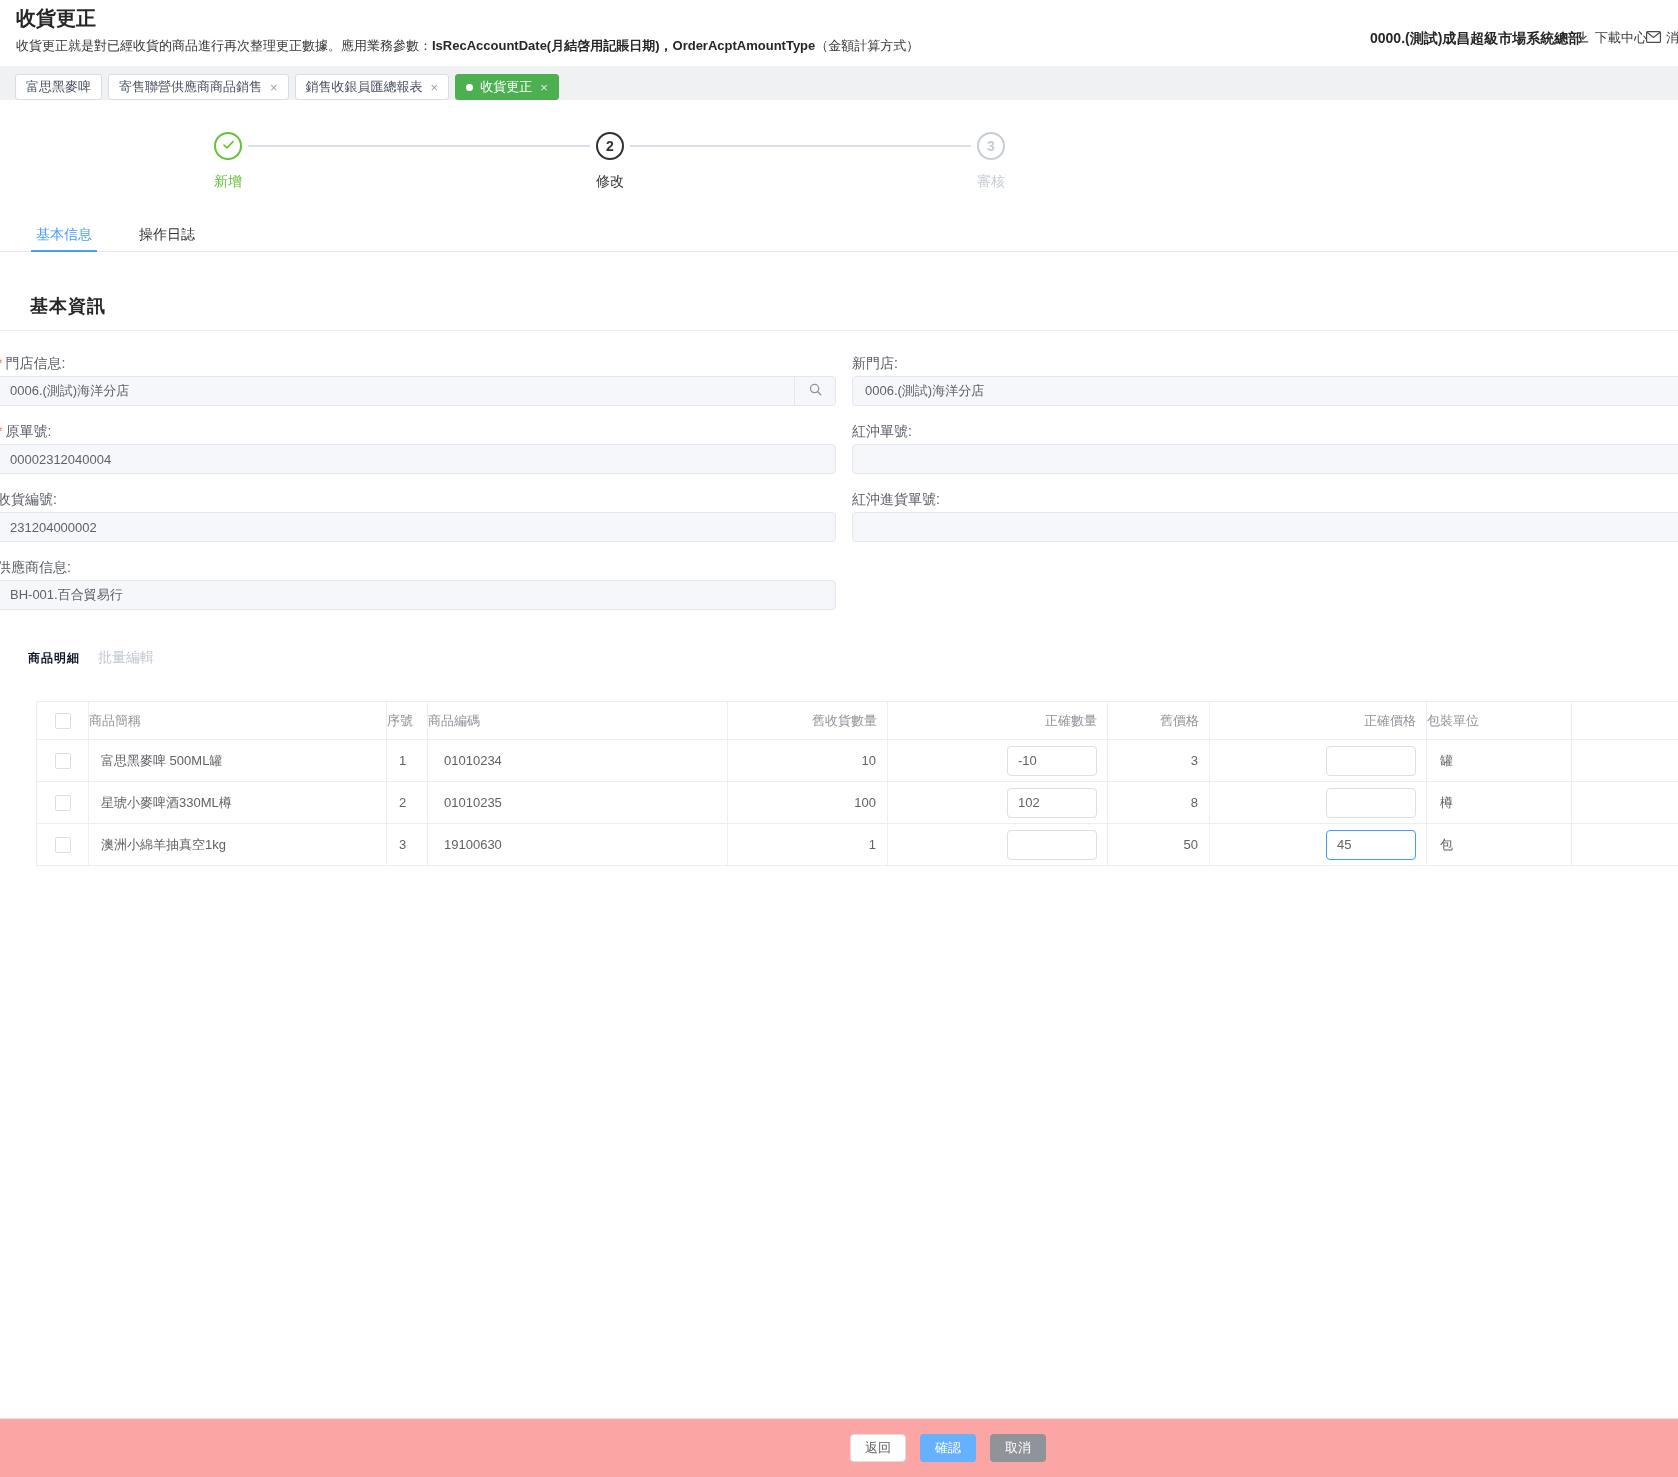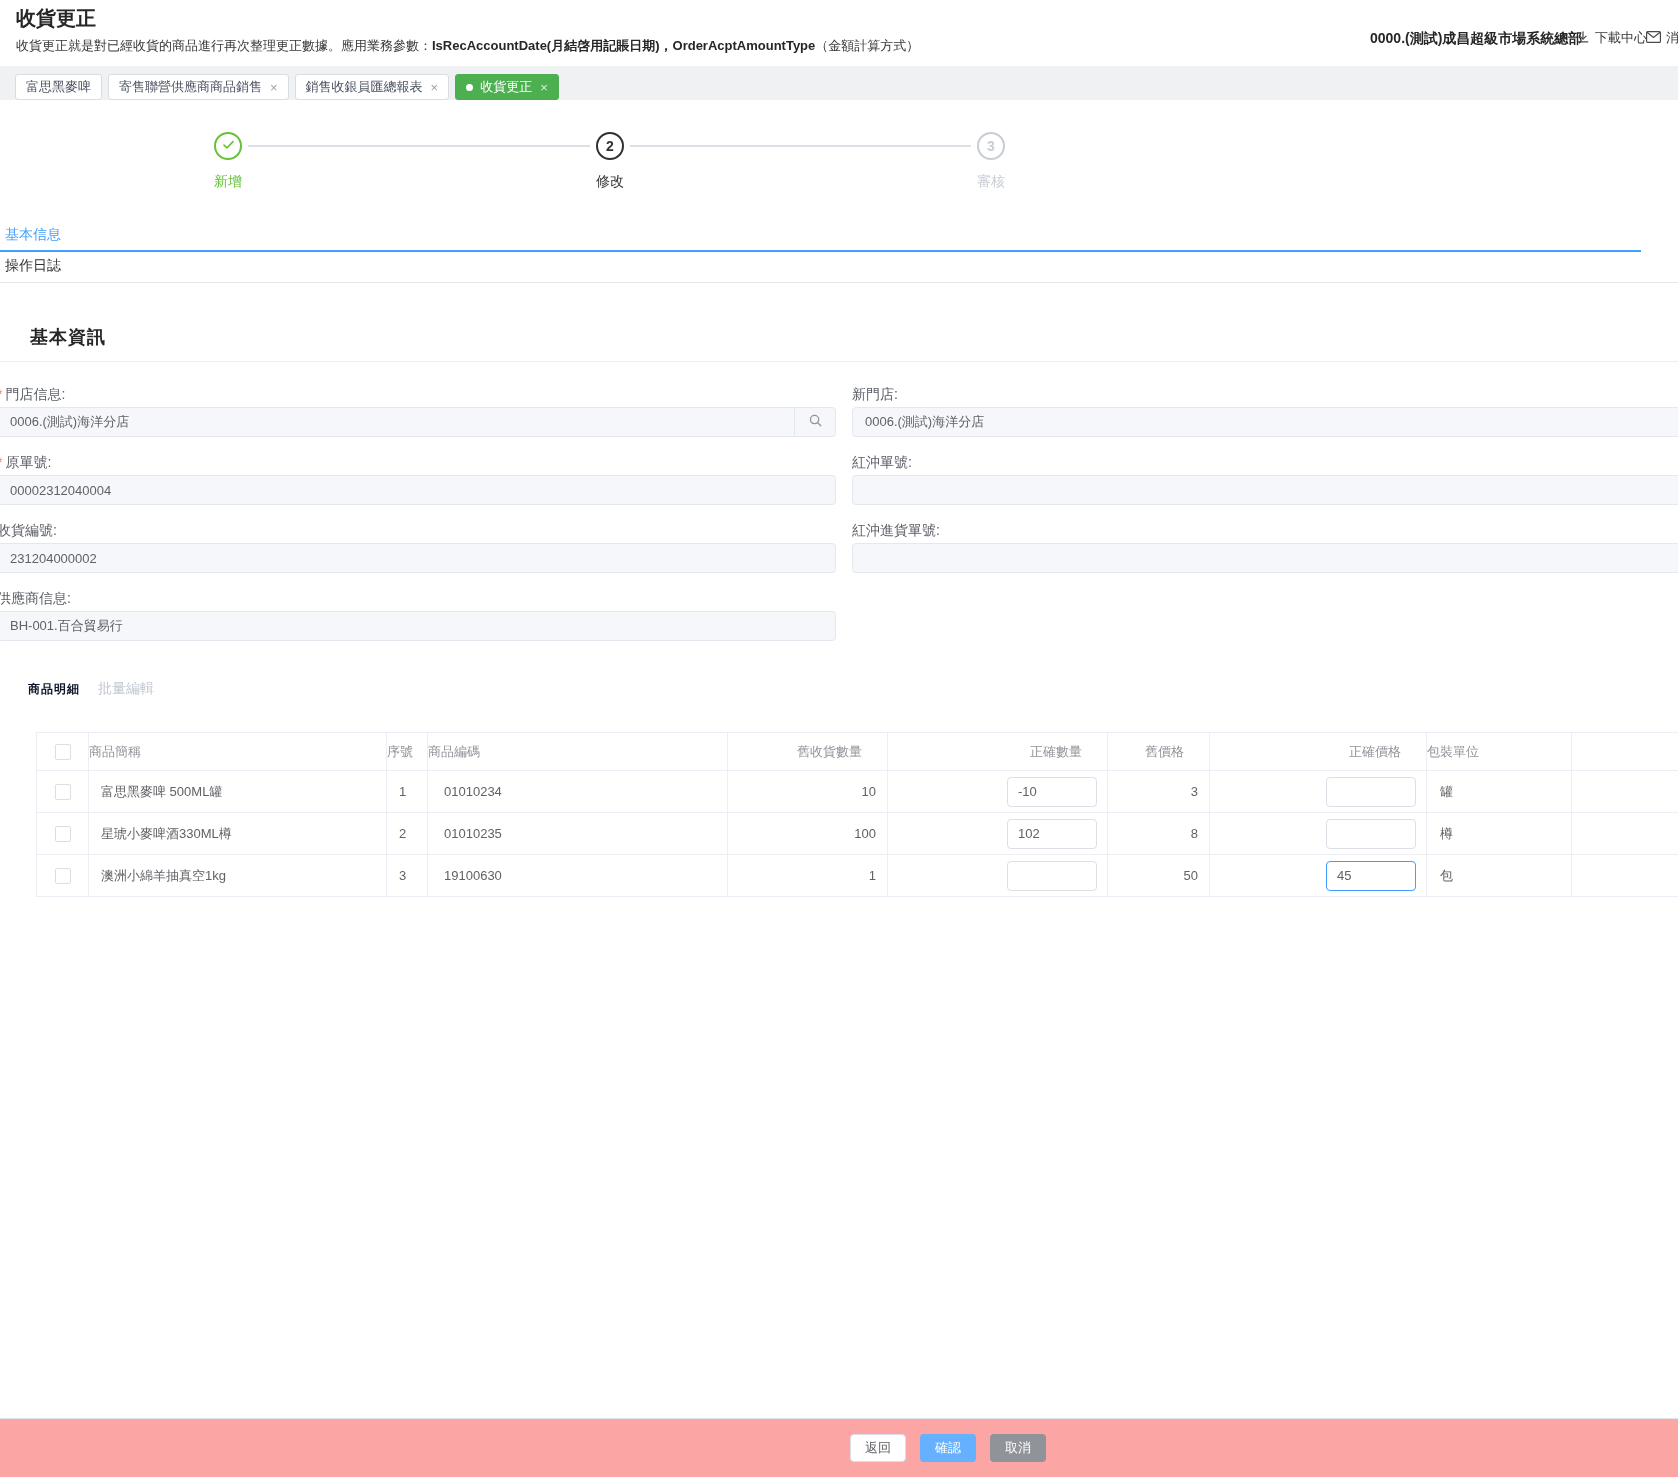--- a/index.html
+++ b/index.html
@@ -29,21 +29,21 @@
   .step-circle { position:absolute; top:32px; width:28px; height:28px; border-radius:50%; box-sizing:border-box;
     border:2px solid; background:#fff; display:flex; align-items:center; justify-content:center; font-size:14px; font-weight:bold; }
   .step-circle.done { border-color:#67c23a; color:#67c23a; }
   .step-circle.active { border-color:#303133; color:#303133; }
   .step-circle.wait { border-color:#c8cdd4; color:#c8cdd4; }
   .step-label { position:absolute; top:73px; width:84px; text-align:center; font-size:14px; }
   .step-label.done { color:#67c23a; }
   .step-label.active { color:#303133; }
   .step-label.wait { color:#c8cdd4; }
   
-  .subtabs { display:flex; padding-left:0; border-bottom:1px solid #e4e7ed;flex-direction:column; }
+  .subtabs { display:flex; padding-left:31px; border-bottom:1px solid #e4e7ed; }
   .subtab { padding:6px 5px 8px; font-size:14px; line-height:16px; color:#303133; border-bottom:2px solid transparent;
     margin-bottom:-1px; margin-right:37px; cursor:pointer; }
   .subtab.active { color:#409eff; border-bottom-color:#409eff; }
   
   .section-title { margin:43px 0 0 30px; font-size:18px; font-weight:600; color:#262626; line-height:22px; letter-spacing:1px; }
   
   .form { display:flex; margin-top:13px; border-top:1px solid #ebeef5; padding-top:23px;justify-content:center; }
   .col-l { width:839px; margin-left:21px; flex:none; }
   .col-r { width:850px; margin-left:16px; flex:none; }
   .field { margin-bottom:16px; }
@@ -56,21 +56,21 @@
   
   .detail-head { margin:21px 0 0 28px; display:flex; align-items:baseline; }
   .detail-title { font-size:12px; font-weight:600; color:#0f172a; line-height:22px; letter-spacing:1px; }
   .batch { margin-left:18px; font-size:14px; color:#c3c8d2; cursor:not-allowed; }
   
   .table-wrap { margin:32px 0 0 36px; width:1642px; overflow:hidden; }
   table { border-collapse:collapse; table-layout:fixed; width:1735px; font-size:13px; }
   th,td { border:1px solid #ebeef5; box-sizing:border-box; overflow:hidden; white-space:nowrap; }
   thead th { height:38px; font-weight:normal; color:#909399; background:#fff; text-align:left; }
   tbody td { height:42px; color:#606266; }
-  th.h-num { text-align:right; padding-right:25px; }
+  th.h-num { text-align:right; padding-right:10px; }
   td.c-cb, th.h-cb { text-align:center; }
   td.c-name { padding-left:12px; }
   td.c-seq { padding-left:12px; }
   td.c-code { padding-left:16px; }
   td.c-num { text-align:right; padding-right:11px; }
   td.c-input { text-align:right; padding-right:10px; }
   td.c-unit { padding-left:13px; }
   .cb { display:inline-block; width:14px; height:14px; border:1px solid #dcdee2; border-radius:2px; background:#fff;
     vertical-align:middle; cursor:pointer; }
   .cell-input { width:90px; height:30px; box-sizing:border-box; border:1px solid #dcdfe6; border-radius:4px;

